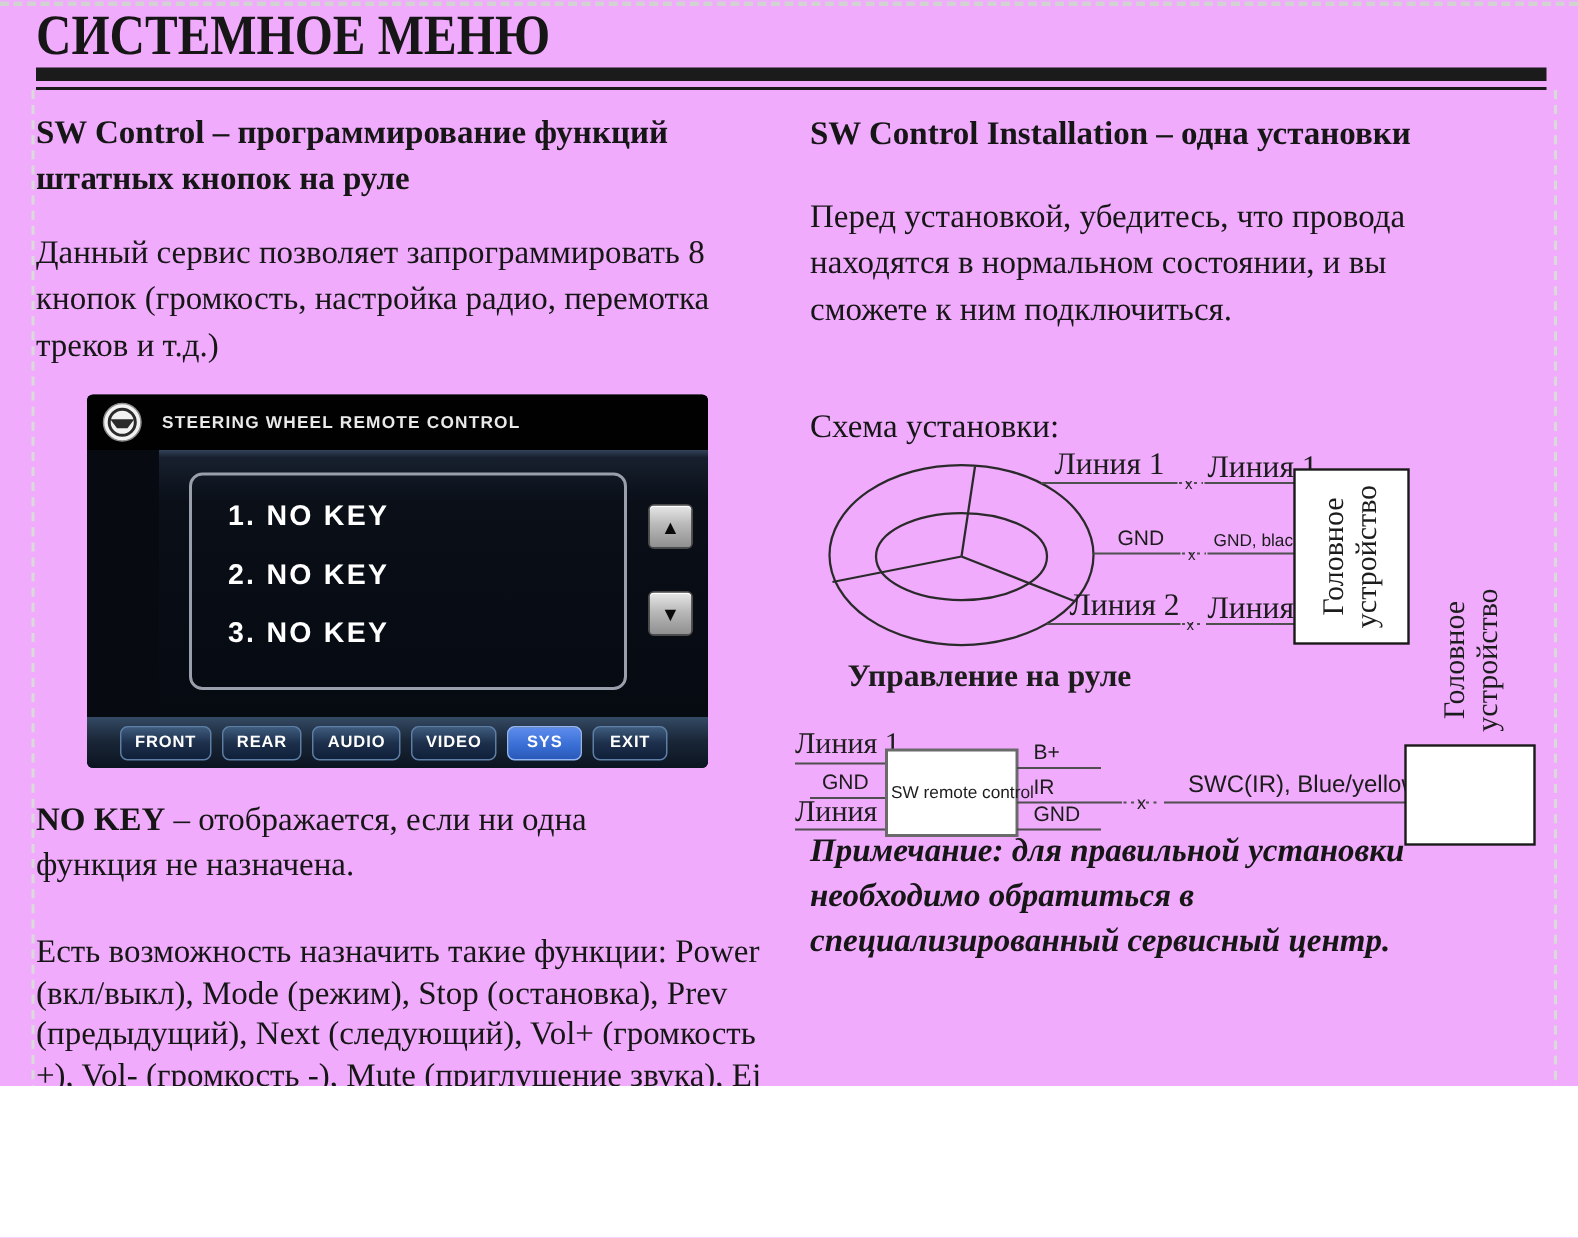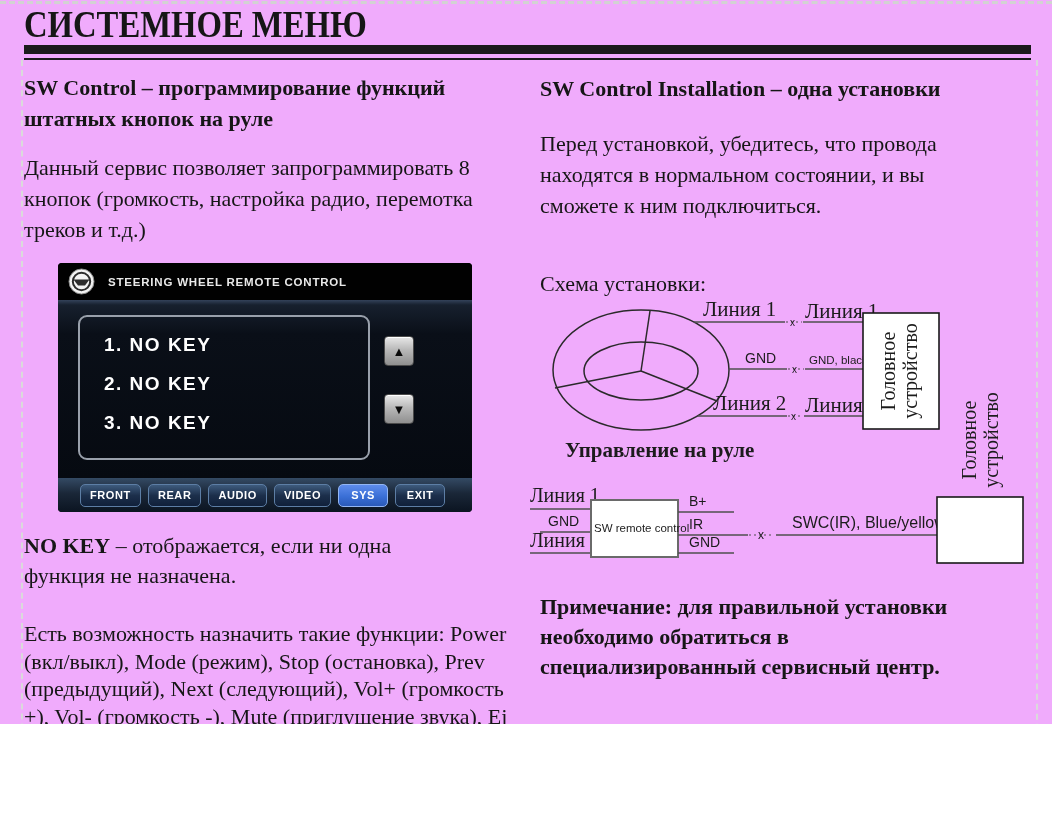--- a/index.html
+++ b/index.html
@@ -24,29 +24,29 @@
   
   #left-heading{left:24px;top:72px;width:505px;font-weight:bold;line-height:31px;}
   #left-intro{left:24px;top:152px;width:505px;line-height:31px;}
   #nokey-para{left:24px;top:531px;width:430px;line-height:30px;}
   #functions-para{left:24px;top:620px;width:505px;line-height:27.5px;}
 
   
   #right-heading{left:540px;top:74px;width:490px;font-weight:bold;}
   #right-intro{left:540px;top:128px;width:462px;line-height:31px;}
   #scheme-title{left:540px;top:238px;width:400px;font-weight:normal;margin-top:31px;}
-  #note-para{left:540px;top:592px;width:462px;font-weight:bold;line-height:30px;}
+  #note-para{left:540px;top:552px;width:462px;font-weight:bold;line-height:30px;font-style:italic;}
 
   
   #device{position:absolute;left:58px;top:263px;width:414px;height:249px;border-radius:4px;
           overflow:hidden;background:#070b11;font-family:"Liberation Sans",sans-serif;}
   #device-header{height:37px;background:#010101;display:flex;align-items:center;gap:13px;padding-left:10px;}
   #device-title{color:#e9e9e9;font-size:11.5px;font-weight:bold;letter-spacing:.8px;}
   #device-body{position:relative;height:178px;
-      background:linear-gradient(180deg,#33425a 0px,#17202e 5px,#0a0f18 34px,#060a11 100%);}
+      background:linear-gradient(180deg,#33425a 0px,#17202e 5px,#0a0f18 34px,#060a11 100%);margin-left:48px;}
   #key-panel{position:absolute;left:20px;top:15px;width:292px;height:145px;
       border:2px solid #99a0ab;border-radius:9px;box-sizing:border-box;padding:17px 0 0 24px;}
   .key-item{color:#ffffff;font-size:19px;font-weight:bold;letter-spacing:1.5px;margin-bottom:17px;}
   .arrow-btn{position:absolute;left:326px;width:28px;height:28px;border-radius:4px;
       background:linear-gradient(180deg,#e8e8e8 0%,#b9b9b9 45%,#8f8f8f 100%);
       border:1px solid #4a4a4a;box-shadow:inset 0 1px 0 #fff;
       display:flex;align-items:center;justify-content:center;color:#0a0a0a;font-size:13px;}
   #scroll-up{top:36px;} #scroll-down{top:94px;}
   #device-nav{height:34px;background:linear-gradient(180deg,#344a64 0%,#1a2738 45%,#0b1421 100%);
       display:flex;align-items:center;gap:7px;padding-left:22px;}

